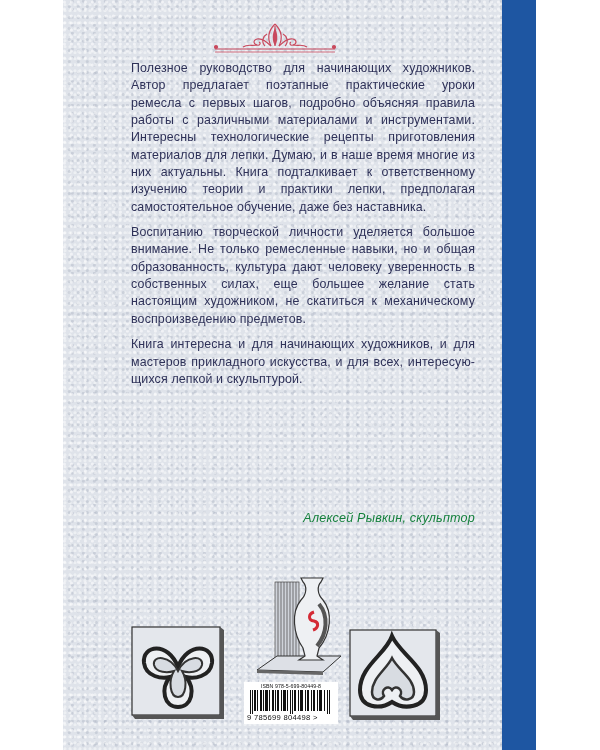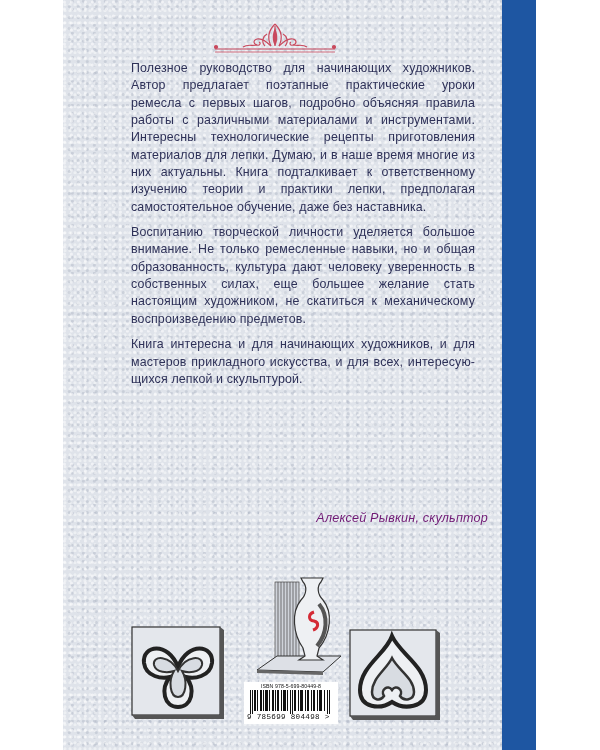--- a/index.html
+++ b/index.html
@@ -16,30 +16,30 @@
   }
   .spine { position:absolute; left:502px; top:0; width:34px; height:750px; background:#1e56a2; }
   .ornament { position:absolute; left:213px; top:22px; width:124px; height:36px; }
   .text-block {
     position:absolute; left:119px; top:60px; width:356px;
     color:#2e3158; font-size:12.4px; line-height:17.35px; letter-spacing:0.15px;
     text-align:justify; hyphens:manual;
   }
   .text-block p { margin:0 0 8px 12px; }
   .signature {
-    position:absolute; left:132px; top:511px; width:356px; text-align:right;
-    color:#701a75; font-style:italic; font-size:12.6px; letter-spacing:0.2px;
+    position:absolute; left:119px; top:511px; width:356px; text-align:right;
+    color:#15803d; font-style:italic; font-size:12.6px; letter-spacing:0.2px;
   }
   .illus { position:absolute; }
   .barcode {
     position:absolute; left:244px; top:682px; width:94px; height:42px; background:#fff;
   }
   .barcode .isbn { position:absolute; left:0; top:1px; width:94px; text-align:center; font-size:5.2px; color:#111; letter-spacing:0.1px; }
   .barcode .bars { position:absolute; left:6px; top:8px; width:82px; height:24px; }
-  .barcode .digits { position:absolute; left:0; top:31px; width:94px; text-align:left; padding-left:3px; font-size:7.6px; color:#111; font-family:Liberation Mono, monospace; letter-spacing:0.3px; white-space:pre; }
+  .barcode .digits { position:absolute; left:0; top:31px; width:94px; text-align:left; padding-left:3px; font-size:7.6px; color:#111; font-family:Liberation Sans, sans-serif; letter-spacing:0.3px; white-space:pre; }
 </style>
 </head>
 <body>
 
 <div class="cover"></div>
 <div class="spine"></div>
 
 <svg class="ornament" viewBox="0 0 124 36">
   <g fill="none" stroke="#c94a5e" stroke-width="1.2">
     <line x1="2" y1="27" x2="122" y2="27"></line>

